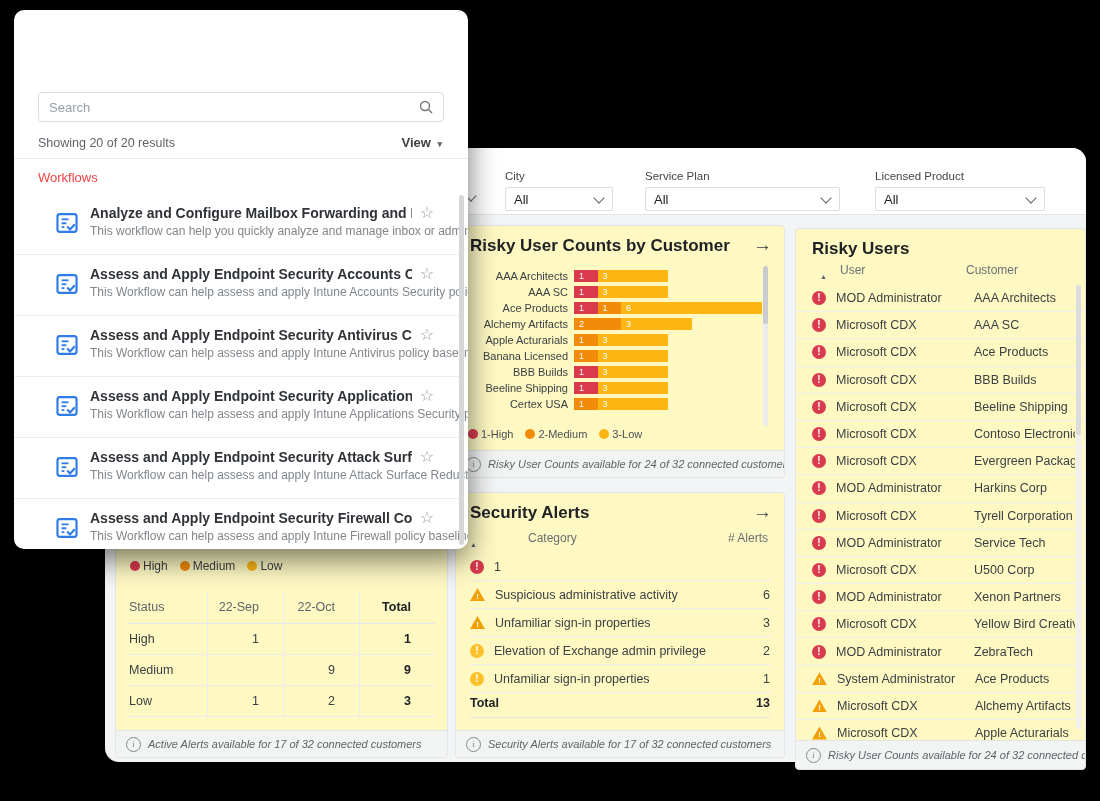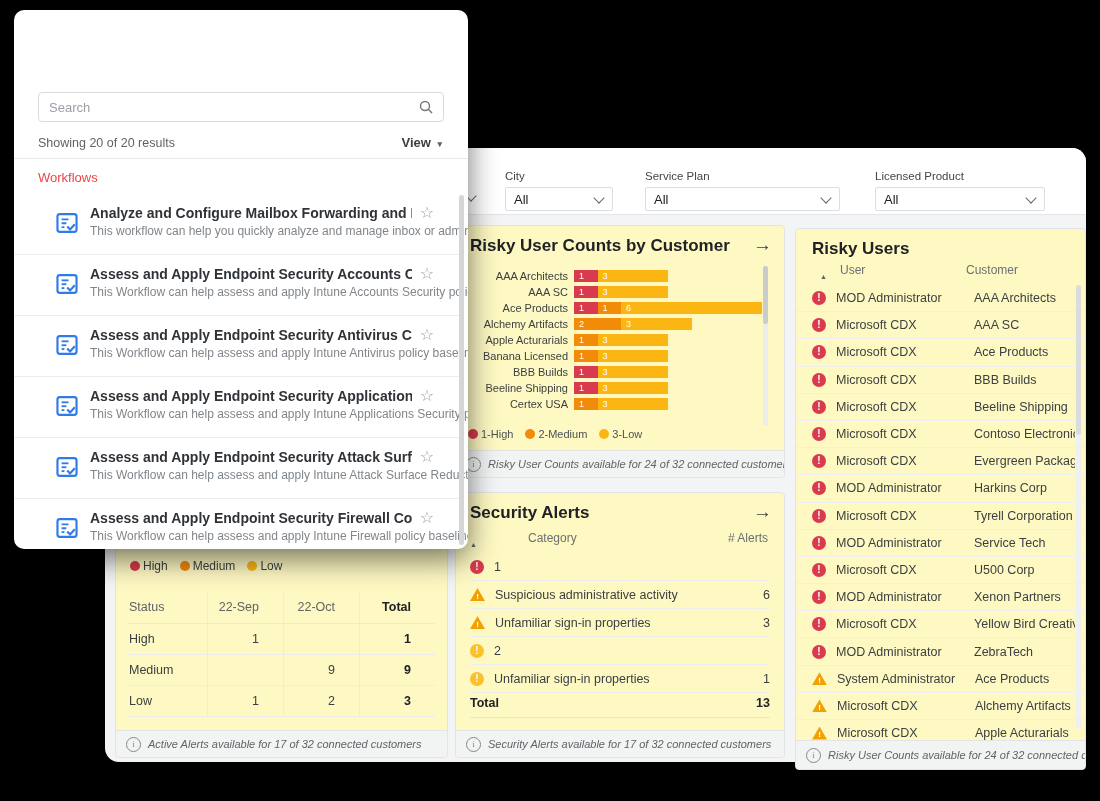--- a/index.html
+++ b/index.html
@@ -304,20 +304,21 @@
       </div>
 
       <div class="alert-row">
         <span class="sev sev-medium"></span>
         <span class="cat">Unfamiliar sign-in properties</span>
         <span class="cnt">3</span>
       </div>
 
       <div class="alert-row">
         <span class="sev sev-low"></span>
+        <span class="cat">Elevation of Exchange admin privilege</span>
         <span class="cnt">2</span>
       </div>
 
       <div class="alert-row">
         <span class="sev sev-low"></span>
         <span class="cat">Unfamiliar sign-in properties</span>
         <span class="cnt">1</span>
       </div>
     </div>
   <div class="total-row">

